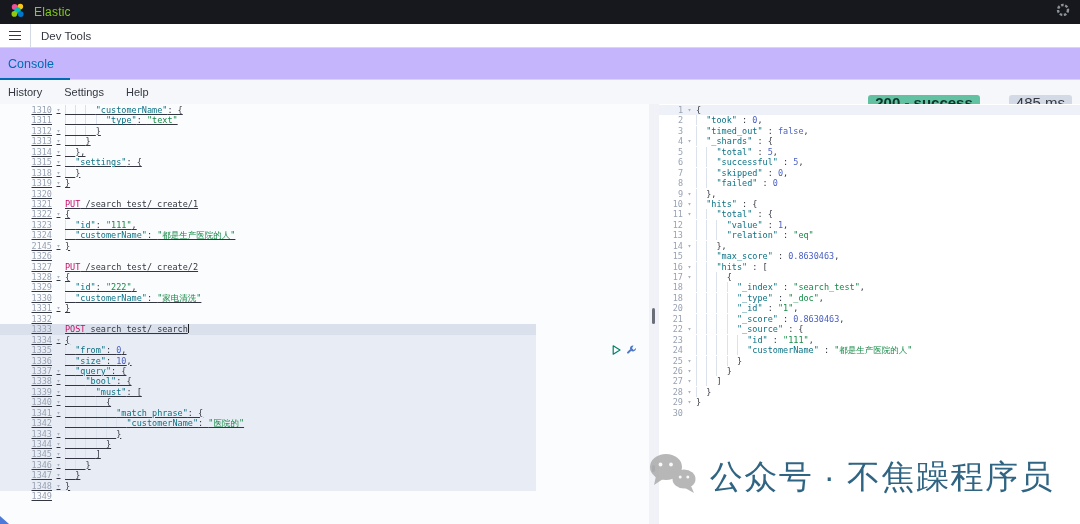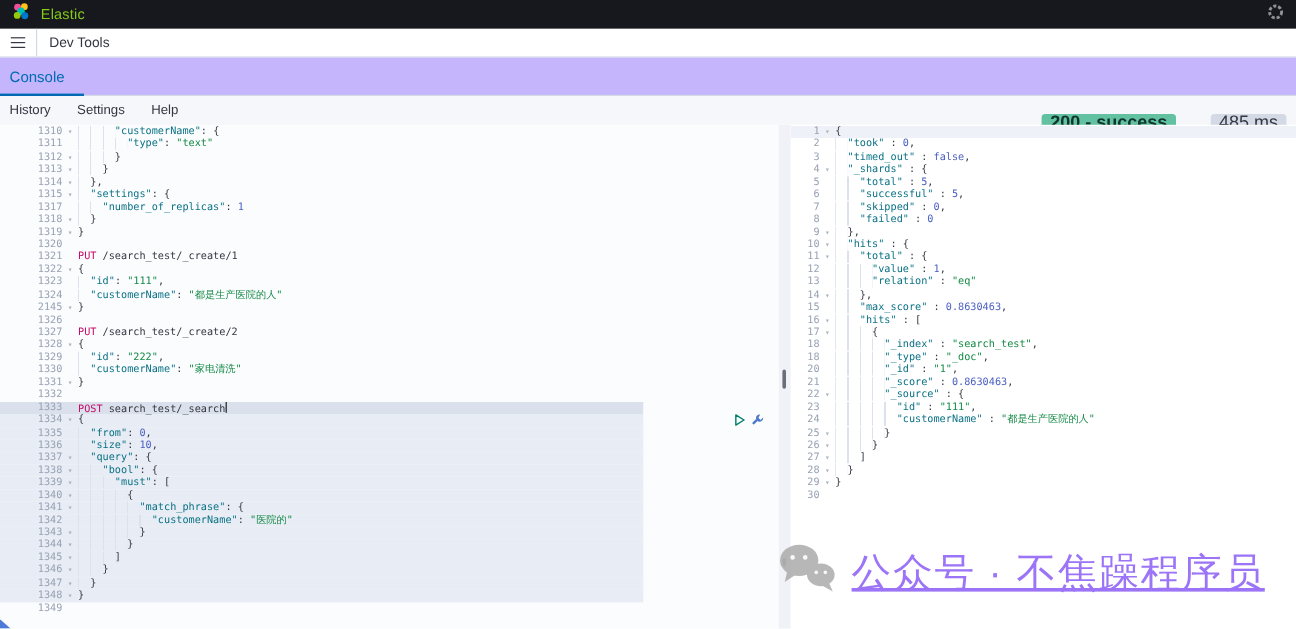--- a/index.html
+++ b/index.html
@@ -27,21 +27,21 @@
   .menuitem{cursor:pointer;color:#343741;}
   .menurow .spacer{flex:1;}
   .badge{font-size:15px;border-radius:3px;padding:2px 7px;line-height:11px;margin-top:20px;}
   .badge.success{background:#62c1a1;color:#10352c;font-weight:bold;margin-right:7px;}
   .badge.time{background:#d3dae6;color:#343741;}
 
   
   .console{position:absolute;top:104px;left:0;right:0;bottom:0;display:flex;
            font-family:"DejaVu Sans Mono",monospace;font-size:8.5px;line-height:10.45px;}
   .pane{position:relative;padding-top:1px;box-sizing:border-box;overflow:hidden;}
-  .pane-req{width:659px;background:#fbfcfe;}
+  .pane-req{width:659px;background:#fbfcfe;text-decoration:underline;}
   .pane-res{flex:1;background:#ffffff;}
   .req-scroll-track{position:absolute;top:0;bottom:0;right:0;width:10px;background:#f0f2f7;}
   .thumb{position:absolute;left:3px;width:3px;border-radius:2px;background:#696e78;cursor:pointer;}
   .thumb.small{background:#aab0ba;}
 
   .cl{display:flex;height:10.45px;white-space:pre;}
   .pane-req .cl{width:536px;}
   .cl.hl-req{background:#e8ecf4;}
   .cl.hl-cur{background:#dbe1ec;}
   .cl.hl-sel{background:#eef1f7;}
@@ -57,21 +57,21 @@
   .tk-s{color:#148a46;}
   .tk-n{color:#4b60c2;}
   .tk-p{color:#343741;}
   .caret{display:inline-block;width:1px;height:9px;background:#1c1e22;vertical-align:-1px;}
 
   .req-actions{position:absolute;top:241px;right:22px;display:flex;gap:5px;align-items:center;height:10px;}
   .req-actions svg{display:block;cursor:pointer;}
 
   
   .watermark{position:absolute;top:452px;right:26px;display:flex;align-items:center;gap:12px;
-             color:#8b5cf6;font-size:33px;letter-spacing:1.5px;z-index:9;opacity:.85;pointer-events:none;text-decoration:underline;}
+             color:#0c4a6e;font-size:33px;letter-spacing:1.5px;z-index:9;opacity:.85;pointer-events:none;}
   .corner-artifact{position:absolute;left:0;bottom:0;width:9px;height:8px;background:#4d79d8;
                    clip-path:polygon(0 0,100% 100%,0 100%);z-index:9;}
 </style>
 </head>
 <body>
 
 <div class="topbar">
   <span>
     <svg width="15" height="15" viewBox="0 0 16 16">
       <circle cx="5" cy="4.2" r="3.1" fill="#f04e98"></circle>
@@ -127,21 +127,20 @@
     <div class="req-scroll-track">
       <div class="thumb" style="top:204px;height:16px;"></div>
       <div class="thumb small" style="top:361px;height:7px;"></div>
     </div>
   <div class="cl"><span class="g">1310</span><span class="f">▾</span><span class="t"><span class="ind">      </span><span class="tk-k">"customerName"</span><span class="tk-p">: {</span></span></div>
       <div class="cl"><span class="g">1311</span><span class="f"></span><span class="t"><span class="ind">        </span><span class="tk-k">"type"</span><span class="tk-p">: </span><span class="tk-s">"text"</span></span></div>
       <div class="cl"><span class="g">1312</span><span class="f">▾</span><span class="t"><span class="ind">      </span><span class="tk-p">}</span></span></div>
       <div class="cl"><span class="g">1313</span><span class="f">▾</span><span class="t"><span class="ind">    </span><span class="tk-p">}</span></span></div>
       <div class="cl"><span class="g">1314</span><span class="f">▾</span><span class="t"><span class="ind">  </span><span class="tk-p">},</span></span></div>
       <div class="cl"><span class="g">1315</span><span class="f">▾</span><span class="t"><span class="ind">  </span><span class="tk-k">"settings"</span><span class="tk-p">: {</span></span></div>
-      <div class="cl"><span class="g">1317</span><span class="f"></span><span class="t"><span class="ind">    </span><span class="tk-k">"number_of_replicas"</span><span class="tk-p">: </span><span class="tk-n">1</span></span></div>
       <div class="cl"><span class="g">1318</span><span class="f">▾</span><span class="t"><span class="ind">  </span><span class="tk-p">}</span></span></div>
       <div class="cl"><span class="g">1319</span><span class="f">▾</span><span class="t"><span class="tk-p">}</span></span></div>
       <div class="cl"><span class="g">1320</span><span class="f"></span><span class="t"></span></div>
       <div class="cl"><span class="g">1321</span><span class="f"></span><span class="t"><span class="tk-m">PUT</span><span class="tk-u"> /search_test/_create/1</span></span></div>
       <div class="cl"><span class="g">1322</span><span class="f">▾</span><span class="t"><span class="tk-p">{</span></span></div>
       <div class="cl"><span class="g">1323</span><span class="f"></span><span class="t"><span class="ind">  </span><span class="tk-k">"id"</span><span class="tk-p">: </span><span class="tk-s">"111"</span><span class="tk-p">,</span></span></div>
       <div class="cl"><span class="g">1324</span><span class="f"></span><span class="t"><span class="ind">  </span><span class="tk-k">"customerName"</span><span class="tk-p">: </span><span class="tk-s">"都是生产医院的人"</span></span></div>
       <div class="cl"><span class="g">2145</span><span class="f">▾</span><span class="t"><span class="tk-p">}</span></span></div>
       <div class="cl"><span class="g">1326</span><span class="f"></span><span class="t"></span></div>
       <div class="cl"><span class="g">1327</span><span class="f"></span><span class="t"><span class="tk-m">PUT</span><span class="tk-u"> /search_test/_create/2</span></span></div>

